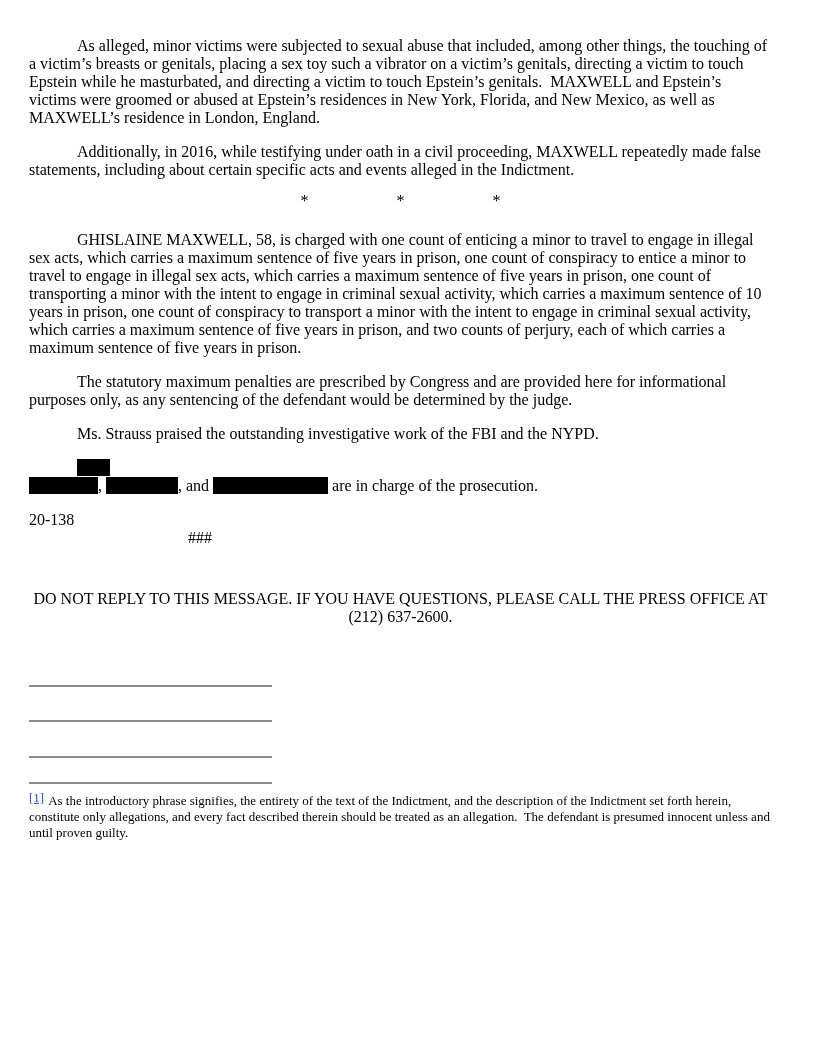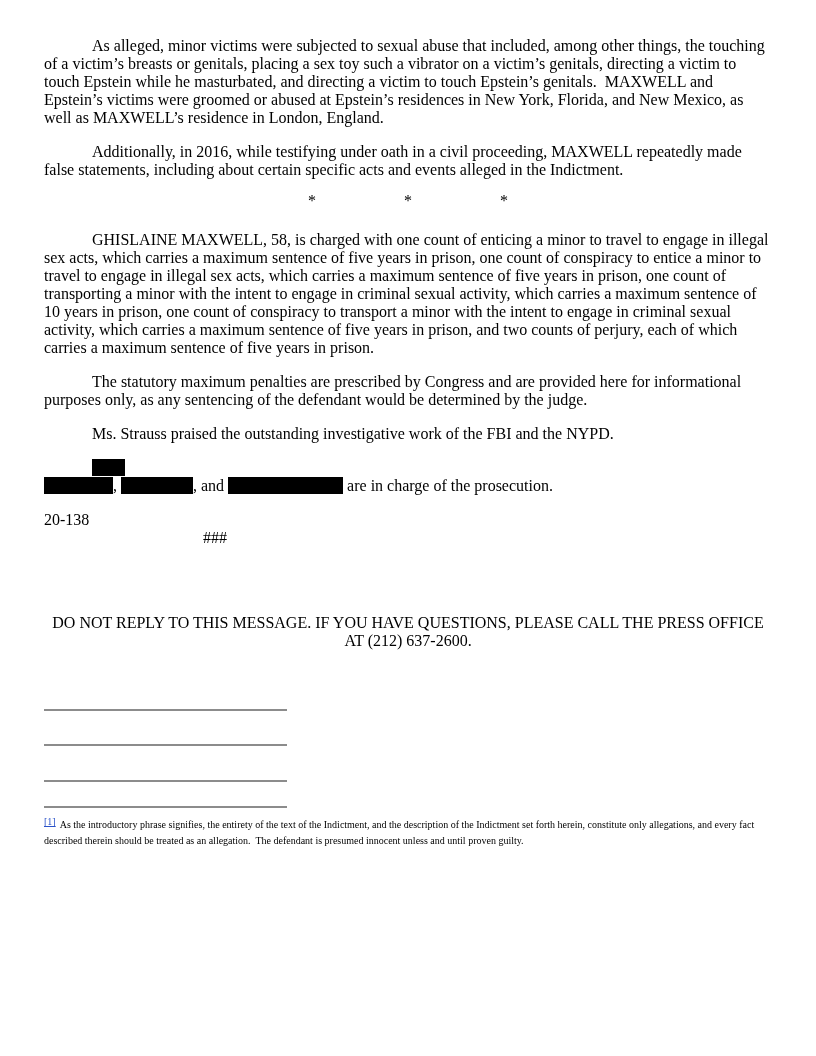--- a/index.html
+++ b/index.html
@@ -2,21 +2,21 @@
 <html><head>
 <meta charset="utf-8">
 <style>
   html, body { margin: 0; padding: 0; background: #ffffff; }
   .page {
     position: relative;
     width: 816px;
     height: 1056px;
     margin: 0 auto;
     box-sizing: border-box;
-    padding: 37px 44px 0 44px;
+    padding: 37px 44px 0 29px;
     background: #ffffff;
     font-family: "Liberation Serif", "DejaVu Serif", serif;
     font-size: 16px;
     line-height: 18px;
     color: #000000;
     overflow: hidden;
   }
   p { margin: 16px 0 0 0; }
   .indent { text-indent: 48px; margin-top: 16px; }
   .first-para { margin-top: 0; }
@@ -38,21 +38,21 @@
   }
   .r1 { width: 33px; }
   .r2 { width: 69px; }
   .r3 { width: 72px; }
   .r4 { width: 115px; }
 
   .case-number { margin-top: 16px; }
   .end-mark { margin-top: 0; margin-left: 159px; }
 
   .notice {
-    margin-top: 67px;
+    margin-top: 43px;
     text-align: center;
   }
   .links-row {
     margin-top: 35px;
     text-align: center;
   }
   .links-row a {
     color: #2323cf;
     text-decoration: underline;
     cursor: pointer;
@@ -64,21 +64,21 @@
     width: 243px;
     height: 0;
     border-top: 2px solid #8c8c8c;
   }
   .rule-gap-a { margin-bottom: 33px; }
   .rule-gap-b { margin-bottom: 34px; }
   .rule-gap-c { margin-bottom: 24px; }
 
   .footnote {
     margin-top: 9px;
-    font-size: 10px;
+    font-size: 13px;
     line-height: 16px;
   }
   .fn-marker {
     color: #2a52c9;
     text-decoration: underline;
     position: relative;
     top: -3px;
     margin-right: 4px;
     cursor: pointer;
   }

